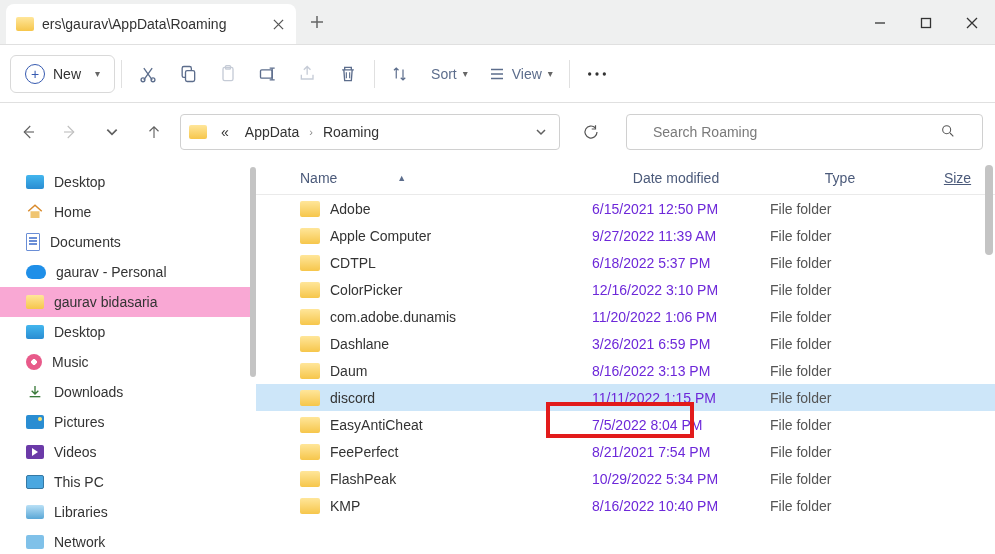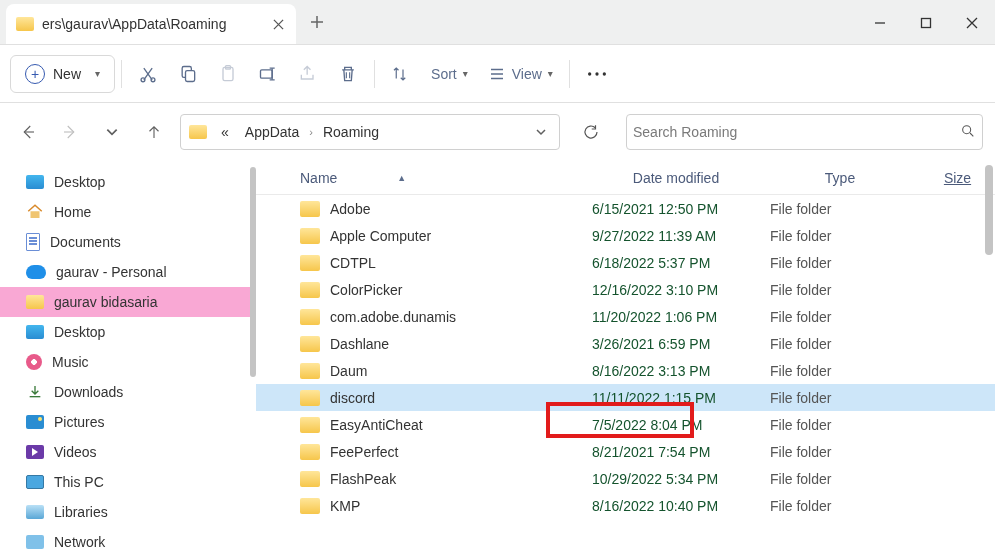--- a/index.html
+++ b/index.html
@@ -31,21 +31,21 @@
   .navrow { display:flex; align-items:center; height:58px; padding:0 12px; gap:10px;}
   .navicon { width:32px; height:32px; display:flex; align-items:center; justify-content:center; color:#606060;}
   .navicon.disabled { opacity:.4;}
   .addrbar { flex:0 0 380px; height:36px; border:1px solid #d0d0d0; border-radius:4px; display:flex; align-items:center; padding:0 4px 0 8px; gap:4px;}
   .addrbar .folder-icon { width:18px;height:14px;background:linear-gradient(#ffe69a,#f6c64b);border-radius:2px;margin-right:4px;}
   .crumb { padding:0 6px; color:#333;}
   .crumbsep { color:#888; font-size:11px;}
   .addrspace { flex:1;}
   .addrdrop { width:28px;height:32px;display:flex;align-items:center;justify-content:center;color:#666;}
   .refresh { width:34px;height:34px;display:flex;align-items:center;justify-content:center;color:#555; margin-left:4px;}
-  .searchbox { flex:1; height:36px; border:1px solid #d0d0d0; border-radius:4px; display:flex; align-items:center; padding:0 6px; margin-left:8px;}
+  .searchbox { flex:1; height:36px; border:1px solid #d0d0d0; border-radius:4px; display:flex; align-items:center; padding:0 26px; margin-left:8px;}
   .searchbox input { flex:1; border:none; outline:none; font-size:14px; color:#333; background:transparent;}
   .searchbox input::placeholder { color:#7a7a7a;}
   .searchbox .sicon { color:#555;}
 
   
   .body { display:flex; height:calc(554px - 45px - 58px - 58px);}
   .navpane { width:256px; padding-top:6px; position:relative; overflow:hidden;}
   .navpane .scrollthumb { position:absolute; right:0; top:6px; width:6px; height:210px; background:#c4c4c4; border-radius:3px;}
   .tvi { display:flex; align-items:center; height:30px; padding-left:26px; gap:10px; color:#333;}
   .tvi.sel { background:#f9a8d4;}
@@ -70,21 +70,21 @@
   .fhead { display:flex; align-items:center; height:34px; border-bottom:1px solid #eaeaea; color:#4b5a7a; padding-left:0;text-align:center;}
   .col { padding-left:10px;}
   .col.name { width:326px; padding-left:44px; display:flex; align-items:center; gap:60px;}
   .col.date { width:178px;}
   .col.type { width:150px;}
   .col.size { flex:1;text-decoration:underline;}
   .sortup { font-size:9px; color:#5c6d8c;}
   .row { display:flex; align-items:center; height:27px;}
   .row.sel { background:#cde6f9;}
   .row .cname { width:326px; padding-left:44px; display:flex; align-items:center; gap:10px;}
-  .row .cdate { width:178px; padding-left:10px; color:#14532d;}
+  .row .cdate { width:178px; padding-left:10px; color:#6d28d9;}
   .row .ctype { width:150px; padding-left:10px; color:#555;}
   .row .ficon { width:20px;height:16px;background:linear-gradient(#ffe69a,#f6c64b);border-radius:2px;flex:0 0 20px;}
   .highlight { position:absolute; border:4px solid #e21b1b; pointer-events:none; left:290px; top:241px; width:148px; height:36px; z-index:5;}
   .vscroll { position:absolute; right:2px; top:4px; width:8px; height:90px; background:#c4c4c4; border-radius:4px;}
 
 </style>
 </head>
 <body>
 
 <div class="titlebar">

